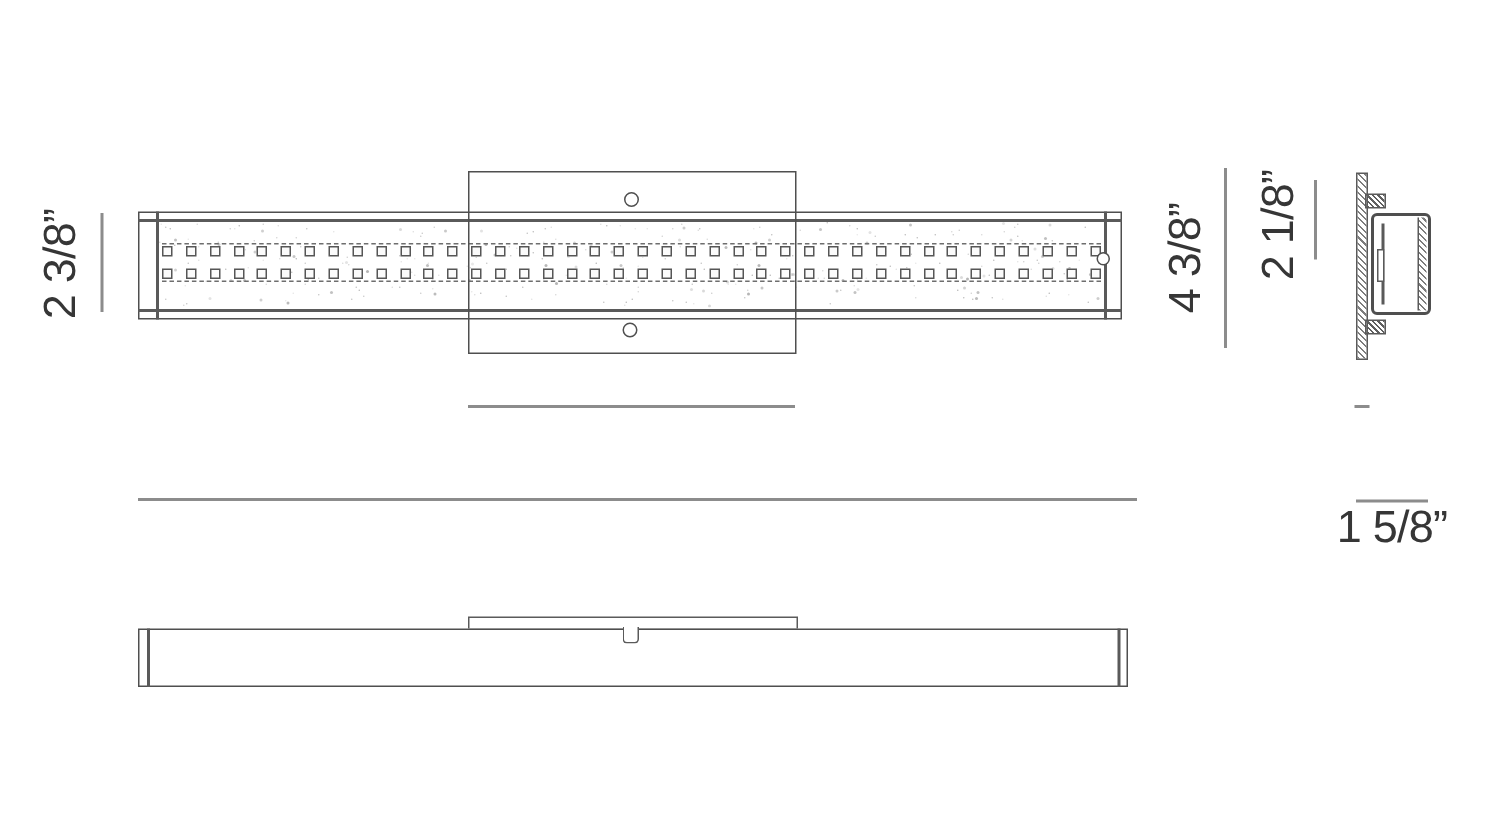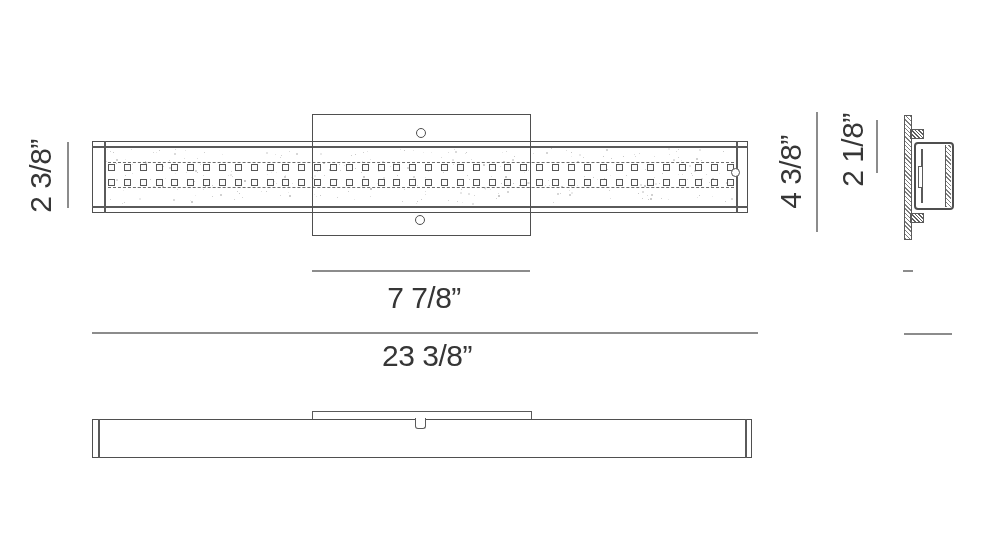--- a/index.html
+++ b/index.html
@@ -469,28 +469,27 @@
     <div class="abs vline" style="left:98px;top:419px;height:39px;"></div>
     <div class="abs vline" style="left:745px;top:419px;height:39px;"></div>
 
     <div class="abs" style="left:415px;top:418px;width:11px;height:11px;background:#ffffff;border-left:1.2px solid #5a5a5a;border-right:1.2px solid #5a5a5a;border-bottom:1.2px solid #5a5a5a;border-radius:0 0 3px 3px;box-sizing:border-box;"></div>
   </div>
 
   <div class="abs dim-line" style="left:67px;top:142px;width:2px;height:66px;"></div>
   <div class="abs dim-label rot" style="left:-24px;top:158px;width:130px;height:36px;">2 3/8”</div>
 
   <div class="abs dim-line" style="left:312px;top:270px;width:218px;height:2px;"></div>
-  <div class="abs dim-label" style="left:344px;top:280px;width:160px;height:36px;">7 7/8”</div>
 
   <div class="abs dim-line" style="left:92px;top:332px;width:666px;height:2px;"></div>
-  <div class="abs dim-label" style="left:347px;top:338px;width:160px;height:36px;">23 3/8”</div>
 
   <div class="abs dim-line" style="left:816px;top:112px;width:2px;height:120px;"></div>
   <div class="abs dim-label rot" style="left:726px;top:154px;width:130px;height:36px;">4 3/8”</div>
 
   <div class="abs dim-line" style="left:876px;top:120px;width:2px;height:53px;"></div>
   <div class="abs dim-label rot" style="left:788px;top:132px;width:130px;height:36px;">2 1/8”</div>
 
   <div class="abs dim-line" style="left:903px;top:270px;width:10px;height:2px;"></div>
 
   <div class="abs dim-line" style="left:904px;top:333px;width:48px;height:2px;"></div>
+  <div class="abs dim-label" style="left:868px;top:334px;width:120px;height:36px;">1 5/8”</div>
 
 </div>
 
 </body></html>

